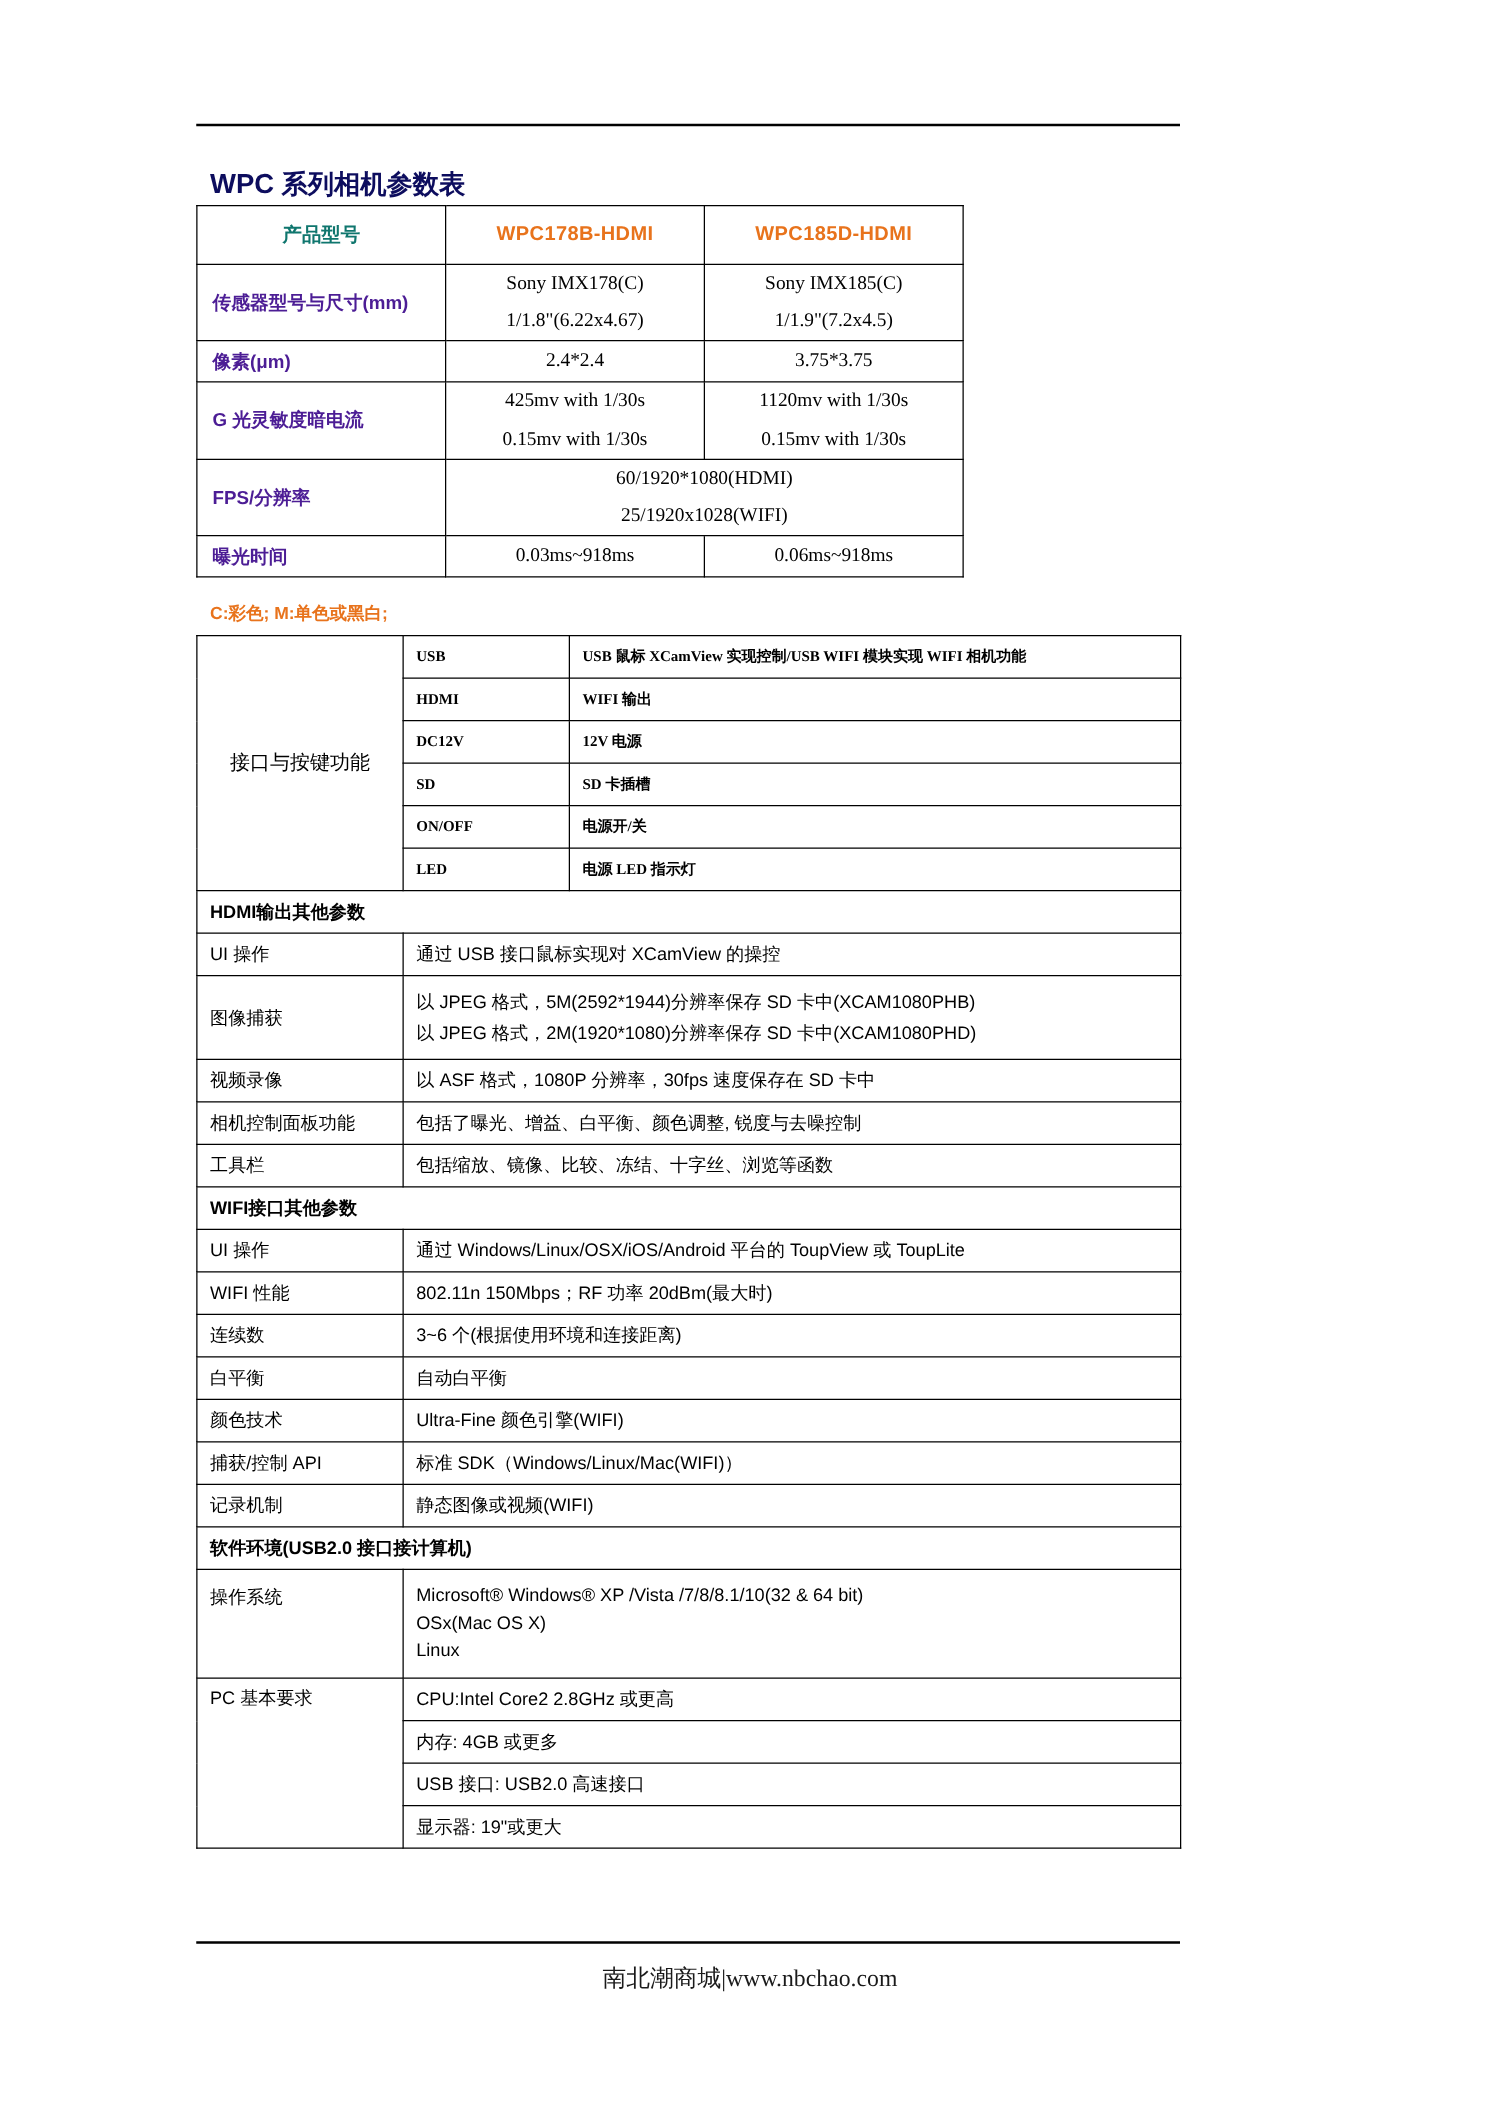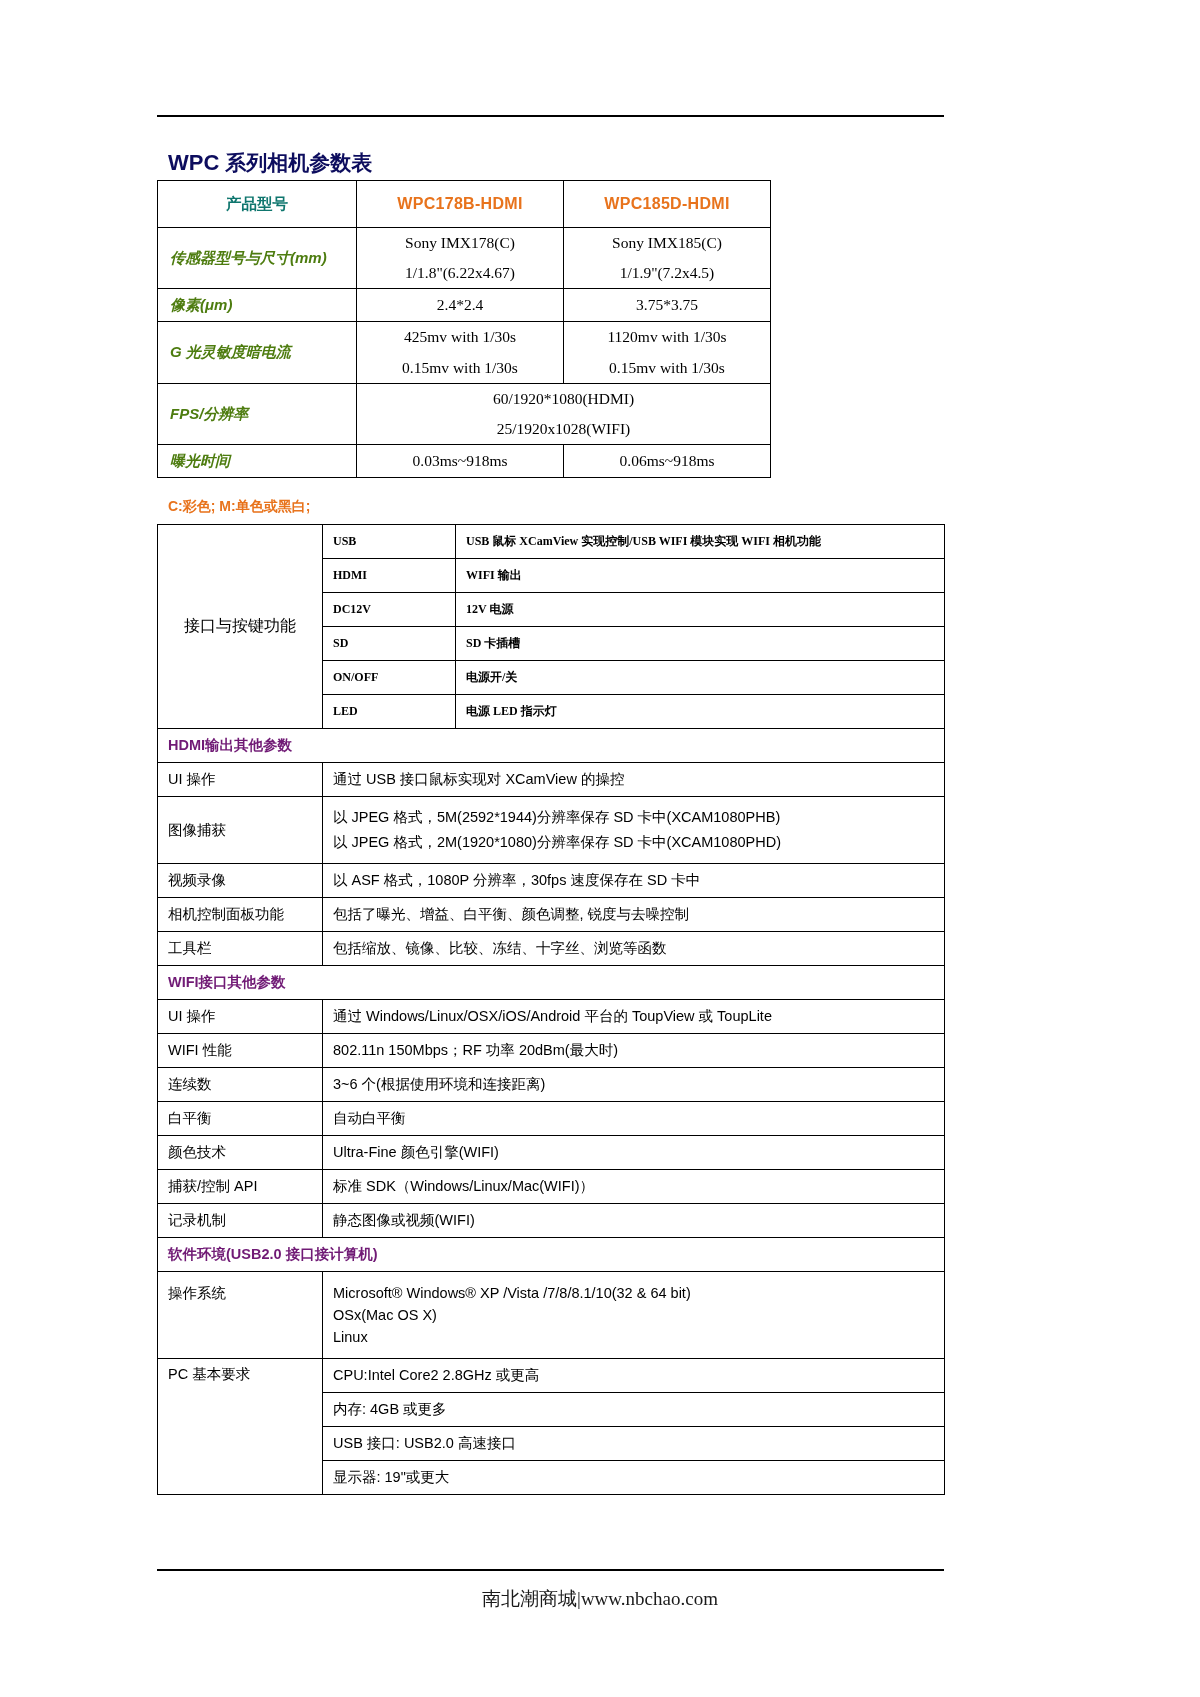--- a/index.html
+++ b/index.html
@@ -10,21 +10,21 @@
   body {
     width: 1200px;
     height: 1697px;
     font-family: "Liberation Serif", "DejaVu Serif", serif;
     color: #000;
     position: relative;
     overflow: hidden;
   }
   .page {
     position: absolute;
-    left: 0; top: 16px;
+    left: 0; top: 0;
     width: 1200px;
     height: 1379px;
   }
   
   .top-rule {
     position: absolute;
     left: 157px;
     top: 99px;
     width: 787px;
     height: 0;
@@ -73,27 +73,26 @@
     font-size: 15.5px;
   }
   .tbl1 .th-model {
     color: #e8731c;
     font-family: "Liberation Sans", "DejaVu Sans", sans-serif;
     font-weight: bold;
     font-size: 16px;
     letter-spacing: 0.3px;
   }
   .tbl1 .rowhead {
-    color: #4d7c0f;
+    color: #4c1d95;
     font-family: "Liberation Sans", "DejaVu Sans", sans-serif;
     font-weight: bold;
     font-size: 15px;
     text-align: left;
     padding-left: 12px;
-    font-style: italic;
   }
   .tbl1 .val {
     font-family: "Liberation Serif", "DejaVu Serif", serif;
     font-size: 15.5px;
     line-height: 1.95;
   }
   .tbl1 .cell-pad { padding: 5px 4px; }
 
   
   .note-cm {
@@ -133,21 +132,21 @@
     font-size: 14.5px;
   }
   .tbl2 .sans-key {
     font-family: "Liberation Sans", "DejaVu Sans", sans-serif;
     font-size: 14.5px;
   }
   .tbl2 .section-hd {
     font-family: "Liberation Sans", "DejaVu Sans", sans-serif;
     font-weight: bold;
     font-size: 14.5px;
-    color: #701a75;
+    color: #000000;
     padding: 7px 10px;
   }
   .tbl2 .multi > div { padding: 3px 0; }
   .tbl2 .tight { padding: 7px 10px; }
 
   
   .footer-rule {
     position: absolute;
     left: 157px;
     top: 1553px;

